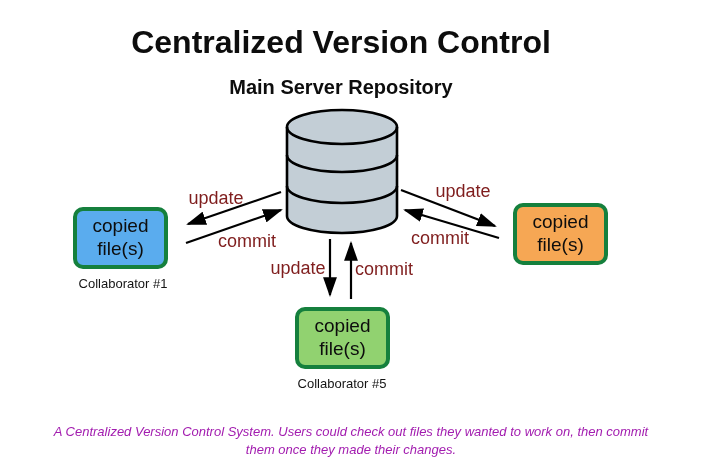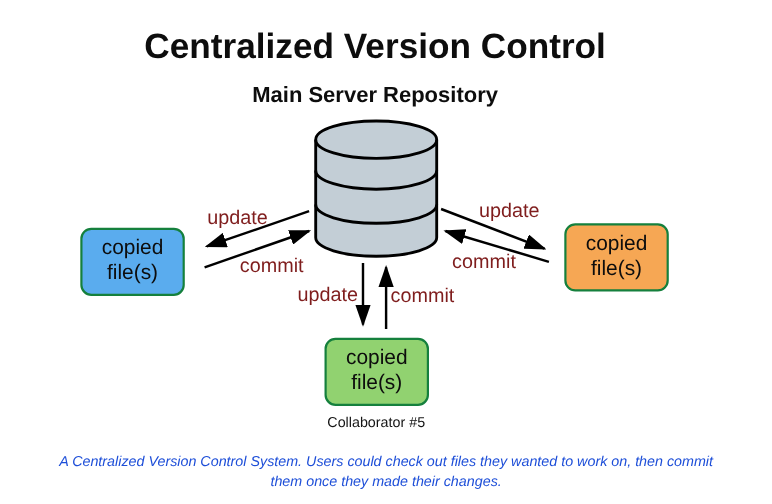--- a/index.html
+++ b/index.html
@@ -27,21 +27,21 @@
     margin: 0;
     text-align: center;
     font-size: 20px;
     font-weight: 700;
     color: #0d0d0d;
   }
   .gfx { position: absolute; top: 0; left: 0; }
   .copied-box {
     position: absolute;
     width: 95px; height: 62px;
-    border: 2px solid #15803d;
+    border: 4px solid #15803d;
     border-radius: 10px;
     box-sizing: border-box;
     display: flex;
     align-items: center;
     justify-content: center;
     text-align: center;
     font-size: 19px;
     line-height: 1.2;
     color: #0d0d0d;
     padding: 2px;
@@ -68,27 +68,27 @@
   }
   .al-left-update  { left: 216px; top: 188px; }
   .al-left-commit  { left: 247px; top: 231px; }
   .al-right-update { left: 463px; top: 181px; }
   .al-right-commit { left: 440px; top: 228px; }
   .al-bottom-update { left: 298px; top: 258px; }
   .al-bottom-commit { left: 384px; top: 259px; }
   .caption {
     position: absolute;
     top: 411px; left: 0; right: 0;
-    margin: 0 auto;
+    margin: 12px auto;
     max-width: 622px;
     text-align: center;
     font-size: 13px;
     font-style: italic;
     line-height: 1.4;
-    color: #1d4ed8;
+    color: #a21caf;
   }
 </style>
 </head>
 <body>
 
 <div class="canvas">
 
   <h1 class="title">Centralized Version Control</h1>
   <h2 class="subtitle">Main Server Repository</h2>
 
@@ -120,17 +120,18 @@
   <div class="arrow-label al-left-commit">commit</div>
   <div class="arrow-label al-bottom-update">update</div>
   <div class="arrow-label al-bottom-commit">commit</div>
   <div class="arrow-label al-right-update">update</div>
   <div class="arrow-label al-right-commit">commit</div>
 
   <div class="copied-box box-blue" style="background-color: rgb(90, 172, 238);">copied file(s)</div>
   <div class="copied-box box-green" style="background-color: rgb(145, 210, 112);">copied file(s)</div>
   <div class="copied-box box-orange" style="background-color: rgb(246, 167, 84);">copied file(s)</div>
 
+  <div class="collab-label collab-1">Collaborator #1</div>
   <div class="collab-label collab-2">Collaborator #5</div>
 
   <p class="caption">A Centralized Version Control System. Users could check out files they wanted to work on, then commit them once they made their changes.</p>
 
 </div>
 
 </body></html>

